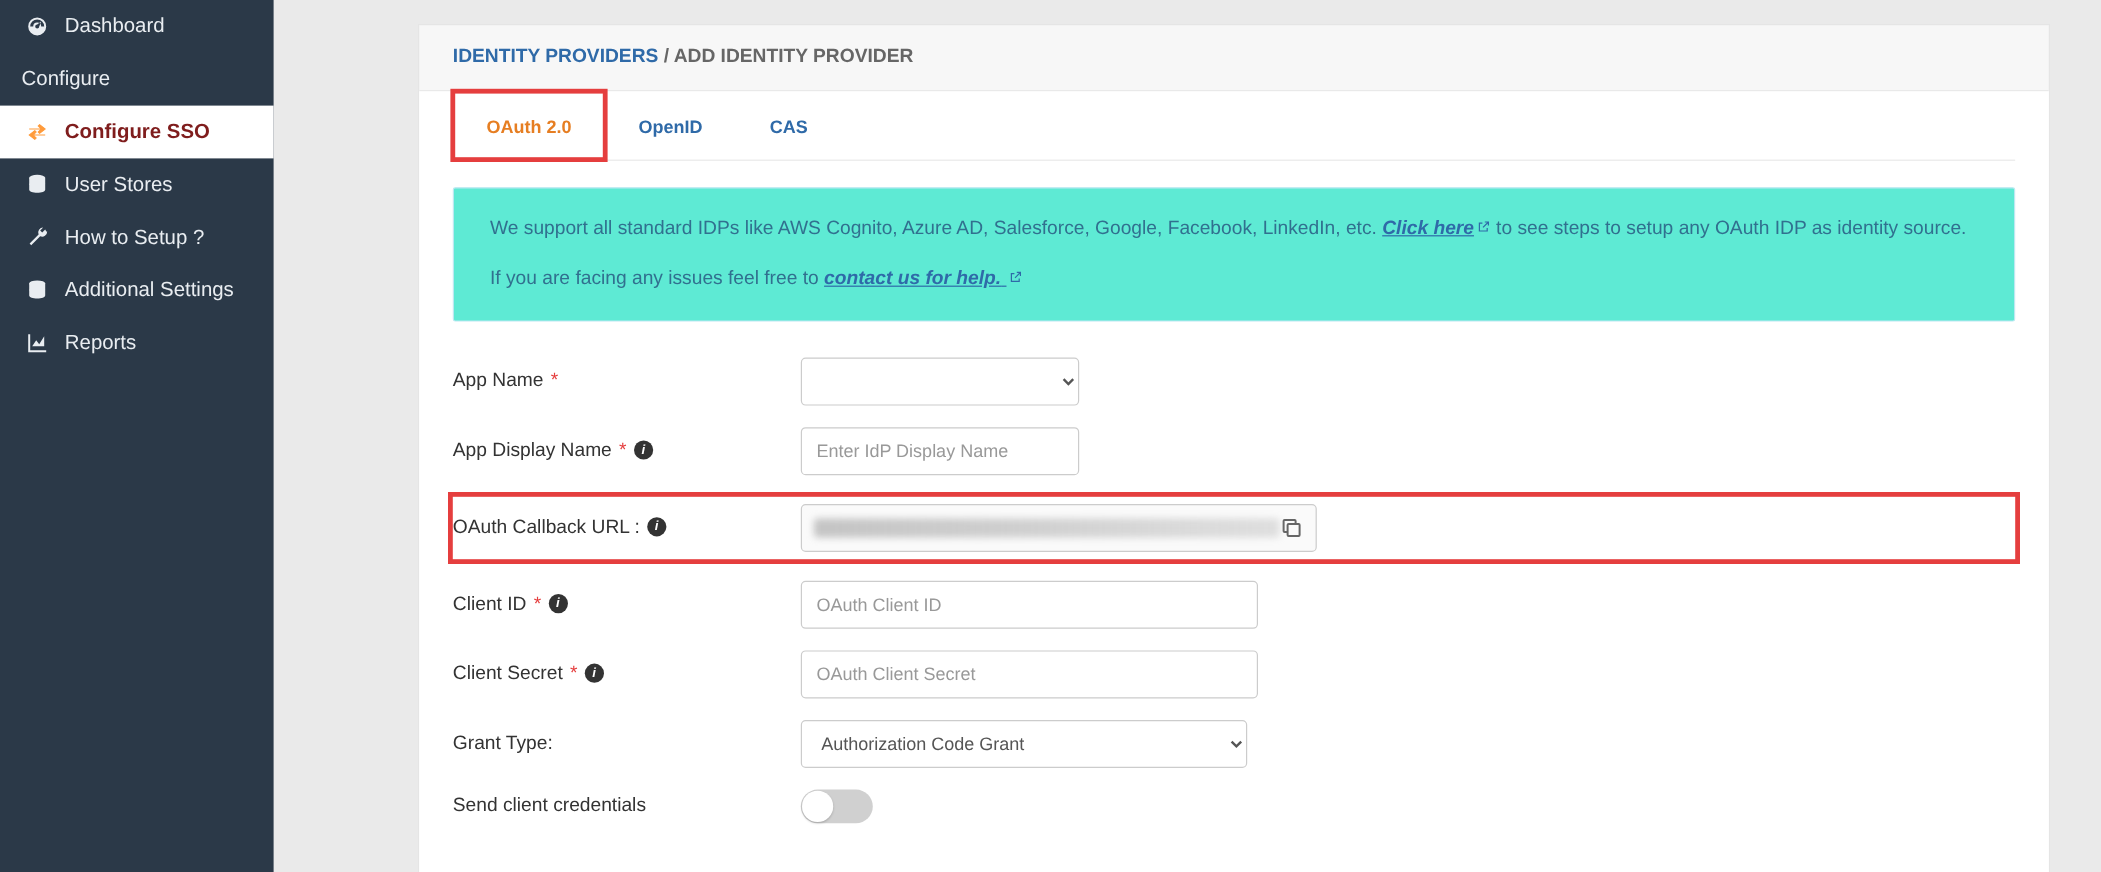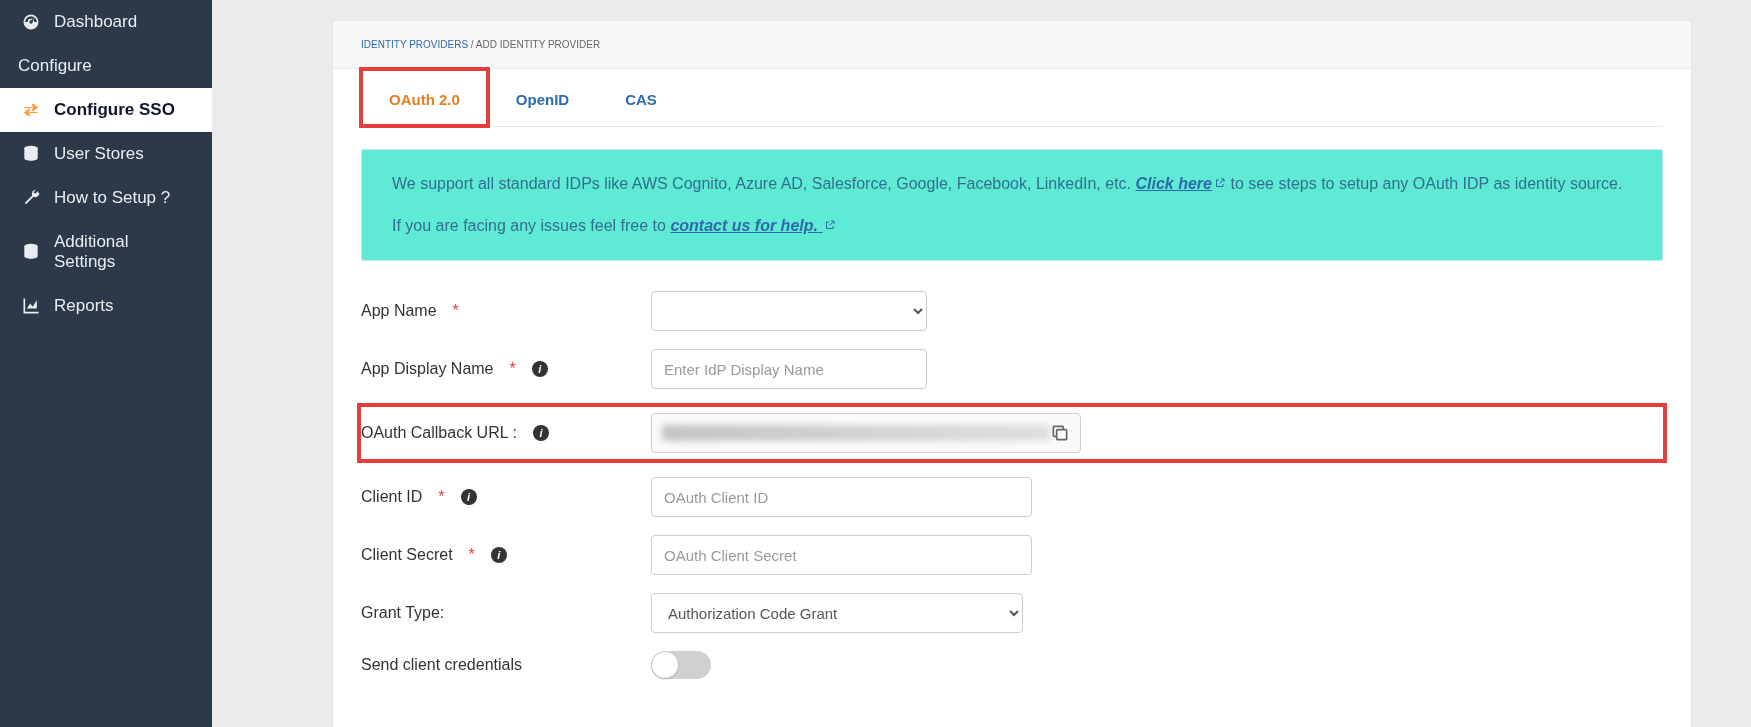--- a/index.html
+++ b/index.html
@@ -1,52 +1,52 @@
 <!DOCTYPE html>
 <html><head>
 <meta charset="utf-8">
 <style>
   * { box-sizing: border-box; margin: 0; padding: 0; }
   body { font-family: -apple-system, BlinkMacSystemFont, "Segoe UI", Arial, sans-serif; background: #eaeaea; width: 1751px; height: 727px; overflow: hidden; }
   .layout { display: flex; height: 100%; }
   
-  .sidebar { width: 212px; background: #2b3948; color: #fff; flex-shrink: 0; }
+  .sidebar { width: 228px; background: #2b3948; color: #fff; flex-shrink: 0; }
   .sidebar-item { display: flex; align-items: center; padding: 12px 18px; font-size: 17px; cursor: pointer; color: #e9edf1; }
-  .sidebar-item.active { background: #fff; color: #0f172a; font-weight: 600; }
+  .sidebar-item.active { background: #fff; color: #7f1d1d; font-weight: 600; }
   .sidebar-item.active .icon svg { stroke: #ff9b3b; fill: #ff9b3b; }
   .sidebar-sub { padding-left: 18px; font-size: 17px; }
   .sidebar .icon { width: 26px; display: inline-flex; align-items: center; justify-content: center; margin-right: 10px; }
   .sidebar .icon svg { width: 20px; height: 20px; }
 
   .main { flex: 1; padding: 20px 20px 20px 120px; overflow-y: auto; }
   .panel { background: #f7f7f7; border: 1px solid #e5e5e5; width: 1360px; }
-  .breadcrumb { padding: 18px 28px; font-size: 10px; font-weight: 400; color: #666; }
+  .breadcrumb { padding: 18px 28px; font-size: 16px; font-weight: 700; color: #666; }
   .breadcrumb a { color: #2f6aa8; text-decoration: none; }
   
   .panel-body { background: #fff; padding: 0 28px 30px 28px; border-top: 1px solid #e9e9e9; }
   
   .tabs { display: flex; border-bottom: 1px solid #e9e9e9; }
   .tab { padding: 22px 28px 18px 28px; font-weight: 700; font-size: 15px; color: #2f6aa8; cursor: pointer; }
   .tab.active { color: #e67e22; }
   .tab.highlighted { outline: 4px solid #e53e3e; outline-offset: -2px; }
   
   .info-box { background: #5eead4; border: 1px solid #bce8f1; color: #31708f; margin: 22px 0 30px 0; padding: 22px 30px; font-size: 16px; line-height: 1.5; border-radius: 2px; }
   .info-box a { color: #2f6aa8; text-decoration: underline; font-style: italic; font-weight: 700; }
   .info-box p + p { margin-top: 18px; }
   .ext-icon { display: inline-block; width: 12px; height: 12px; margin-left: 2px; vertical-align: baseline; }
   
   .form-row { display: flex; align-items: center; margin-bottom: 18px; }
   .form-row.highlighted { outline: 4px solid #e53e3e; padding: 6px 0; }
-  .form-label { width: 290px; font-size: 16px; color: #333; display: flex; align-items: center; gap: 16px; }
+  .form-label { width: 290px; font-size: 16px; color: #333; display: flex; align-items: flex-start; gap: 6px; }
   .req { color: #e53e3e; }
   .help-icon { display: inline-flex; width: 16px; height: 16px; background: #333; color: #fff; border-radius: 50%; align-items: center; justify-content: center; font-size: 11px; font-weight: 700; font-style: italic; cursor: help; }
   
   .form-control { flex: 0 0 auto; }
   select.input, input.input { height: 40px; padding: 6px 12px; border: 1px solid #ccc; border-radius: 4px; font-size: 15px; color: #555; background: #fff; }
-  .input-sm { width: 276px; }
+  .input-sm { width: 232px; }
   .input-lg { width: 381px; }
   .input-md { width: 372px; }
   input.input::placeholder { color: #999; }
   
   .callback-field { width: 430px; height: 40px; border: 1px solid #ccc; border-radius: 4px; background: #fafafa; display: flex; align-items: center; padding: 0 10px; position: relative; }
   .callback-field .blurred { flex: 1; height: 16px; background: linear-gradient(90deg, rgba(160,160,160,0.6), rgba(160,160,160,0.3)); filter: blur(3px); border-radius: 3px; }
   .copy-btn { width: 20px; height: 20px; cursor: pointer; color: #666; }
   
   .blurred-select-text { filter: blur(4px); color: #999; }
   

